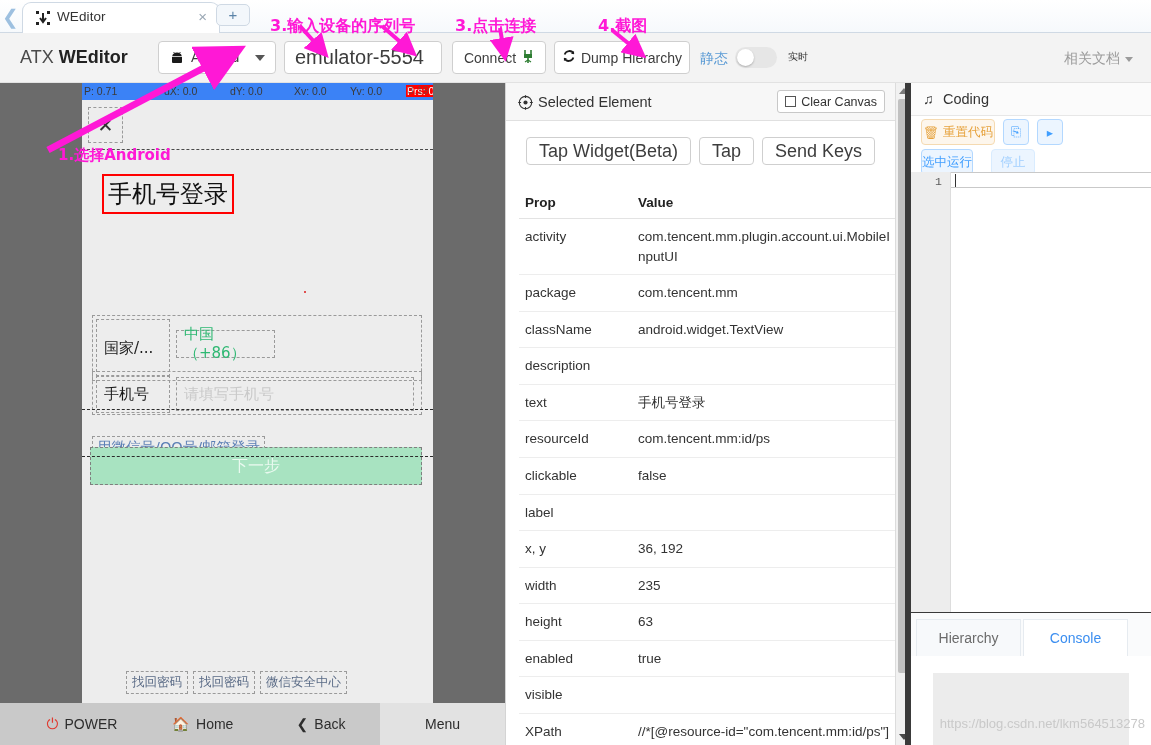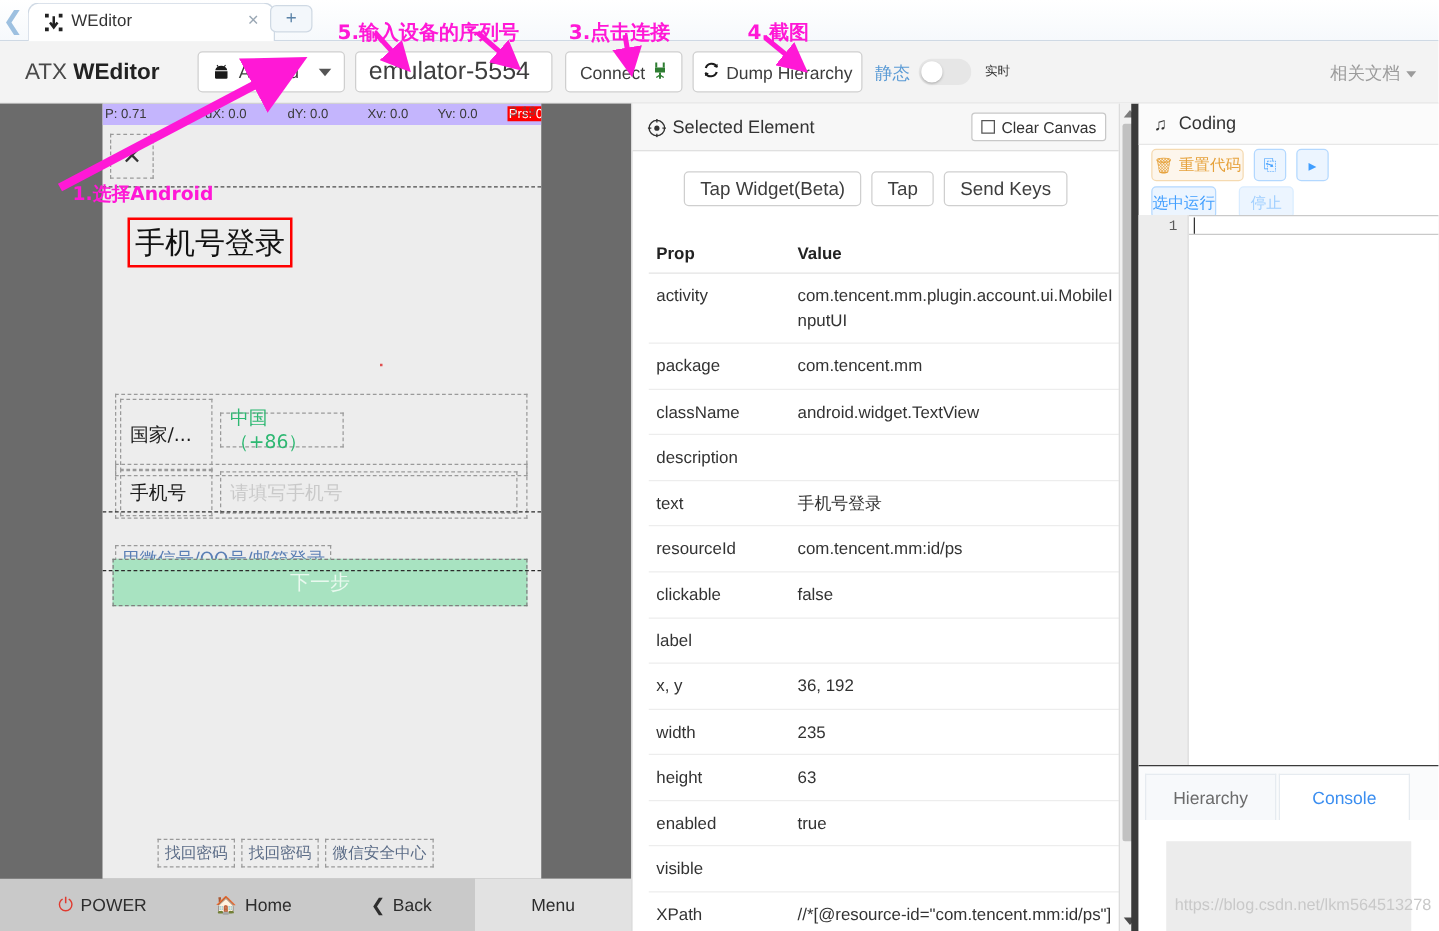--- a/index.html
+++ b/index.html
@@ -117,21 +117,21 @@
   }
   .device-dark-l { position:absolute; left:0; top:0; width:82px; height:620px; background:#6b6b6b; }
   .device-dark-r { position:absolute; left:433px; top:0; width:72px; height:620px; background:#6b6b6b; }
   .device-screen {
     position:absolute; left:82px; top:0; width:351px; height:620px;
     background:#ededed; overflow:hidden;
   }
   
   .dbgbar {
     position:absolute; left:0; top:0; width:351px; height:17px;
-    background:#c4b5fd; font-size:10.5px; color:#3a3a3a;
+    background:#3b82f6; font-size:10.5px; color:#3a3a3a;
     font-family:"Liberation Sans", sans-serif;
   }
   .dbgbar span { position:absolute; top:2px; white-space:nowrap; }
   .dbg-p { left:2px; }
   .dbg-dx { left:82px; }
   .dbg-dy { left:148px; }
   .dbg-xv { left:212px; }
   .dbg-yv { left:268px; }
   .dbg-prs { left:324px; background:#ff0000; color:#fff; padding:0 1px; }
   .dbgbar2 {
@@ -225,21 +225,21 @@
     font-size:12.5px; color:#333; padding:0 7px;
     display:flex; align-items:center; gap:5px; cursor:pointer;
   }
   .chk { width:11px; height:11px; border:1px solid #555; display:inline-block; }
   .action-row {
     position:absolute; left:0; top:46px; width:389px; height:44px;
     display:flex; justify-content:center; align-items:center; gap:8px;
   }
   .act-btn {
     border:1px solid #cfcfcf; border-radius:4px; background:#fff;
-    font-size:15px; color:#3d3d3d; height:28px; padding:0 12px;
+    font-size:18px; color:#3d3d3d; height:28px; padding:0 12px;
     display:flex; align-items:center; cursor:pointer;
   }
   .prop-table {
     position:absolute; left:13px; top:104px; width:378px;
     border-collapse:collapse; font-size:13.5px;
   }
   .prop-table th {
     text-align:left; padding:8px 6px; border-bottom:1px solid #e3e3e3;
     font-size:13.5px; color:#222; font-weight:bold;
   }
@@ -625,21 +625,21 @@
     <div class="bottom-tabs">
       <div class="btab tab-hier">Hierarchy</div>
       <div class="btab tab-cons">Console</div>
     </div>
     <div class="console-body">
       <div class="console-inner"></div>
     </div>
   </div>
 
   <div class="anno anno-1">1.选择Android</div>
-  <div class="anno anno-2">5.输入设备的序列号</div>
+  <div class="anno anno-2">3.输入设备的序列号</div>
   <div class="anno anno-3">3.点击连接</div>
   <div class="anno anno-4">4.截图</div>
 
   <svg class="arrows">
     <defs>
       <marker id="ah" markerWidth="7" markerHeight="7" refX="2" refY="3.5" orient="auto">
         <polygon points="0 0, 7 3.5, 0 7" fill="#ff18d6"></polygon>
       </marker>
       <marker id="ahb" markerWidth="6" markerHeight="6" refX="2" refY="3" orient="auto">
         <polygon points="0 0, 6 3, 0 6" fill="#ff18d6"></polygon>

